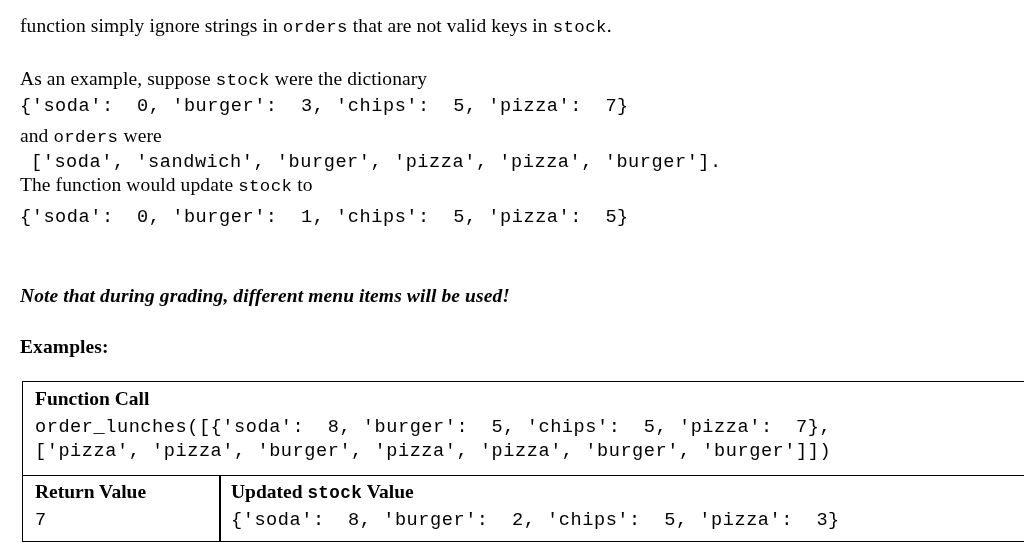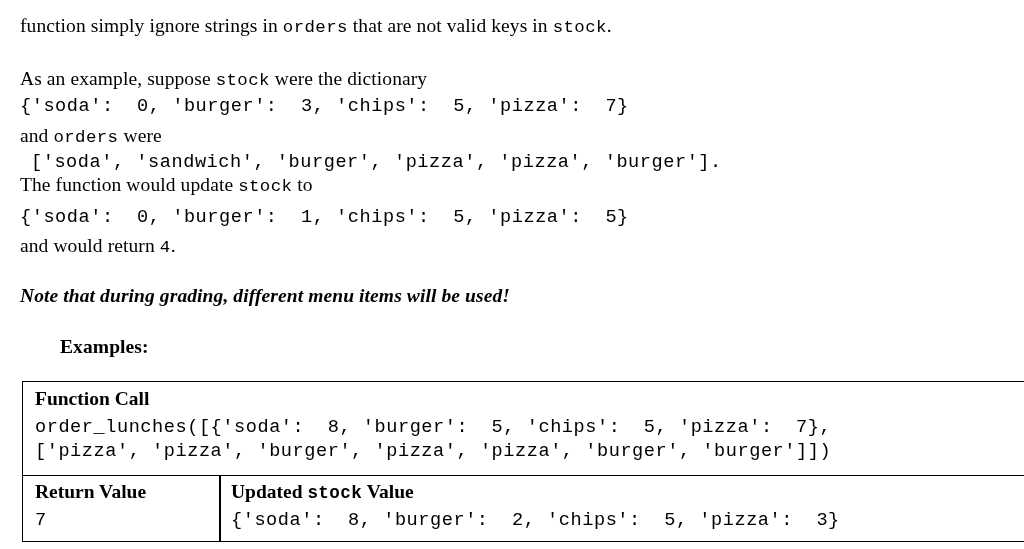--- a/index.html
+++ b/index.html
@@ -29,21 +29,20 @@
     line-height: 1;
     white-space: nowrap;
     letter-spacing: 0.1px;
   }
   .prose.italic-note {
     font-style: italic;
     font-weight: bold;
   }
   .prose.bold {
     font-weight: bold;
-    margin-left: 40px;
   }
 
   
   .tt {
     font-family: "Liberation Mono", "DejaVu Sans Mono", monospace;
     font-size: 17.4px;
     letter-spacing: 0.4px;
   }
   .code-line {
     position: absolute;
@@ -117,21 +116,20 @@
   <div class="code-line" style="top:98px;">{'soda':  0, 'burger':  3, 'chips':  5, 'pizza':  7}</div>
 
   <div class="prose" style="top:126px;"><span>and </span><span class="tt">orders</span><span> were</span></div>
 
   <div class="code-line" style="top:154px;margin-left:11px;">['soda', 'sandwich', 'burger', 'pizza', 'pizza', 'burger'].</div>
 
   <div class="prose" style="top:175px;"><span>The function would update </span><span class="tt">stock</span><span> to</span></div>
 
   <div class="code-line" style="top:209px;text-align:right;">{'soda':  0, 'burger':  1, 'chips':  5, 'pizza':  5}</div>
 
-  <div class="prose" style="top:236px;"><span>and would return </span><span class="tt">4</span><span>.</span></div>
 
   <div class="prose italic-note" style="top:286px;">Note that during grading, different menu items will be used!</div>
 
   <div class="prose bold" style="top:337px;">Examples:</div>
 
   <div class="examples-table">
 
     <div class="tbl-row" style="height:93px;">
       <div class="tbl-cell" style="padding:7px 0 0 12px;">
         <div class="cell-head">Function Call</div>

